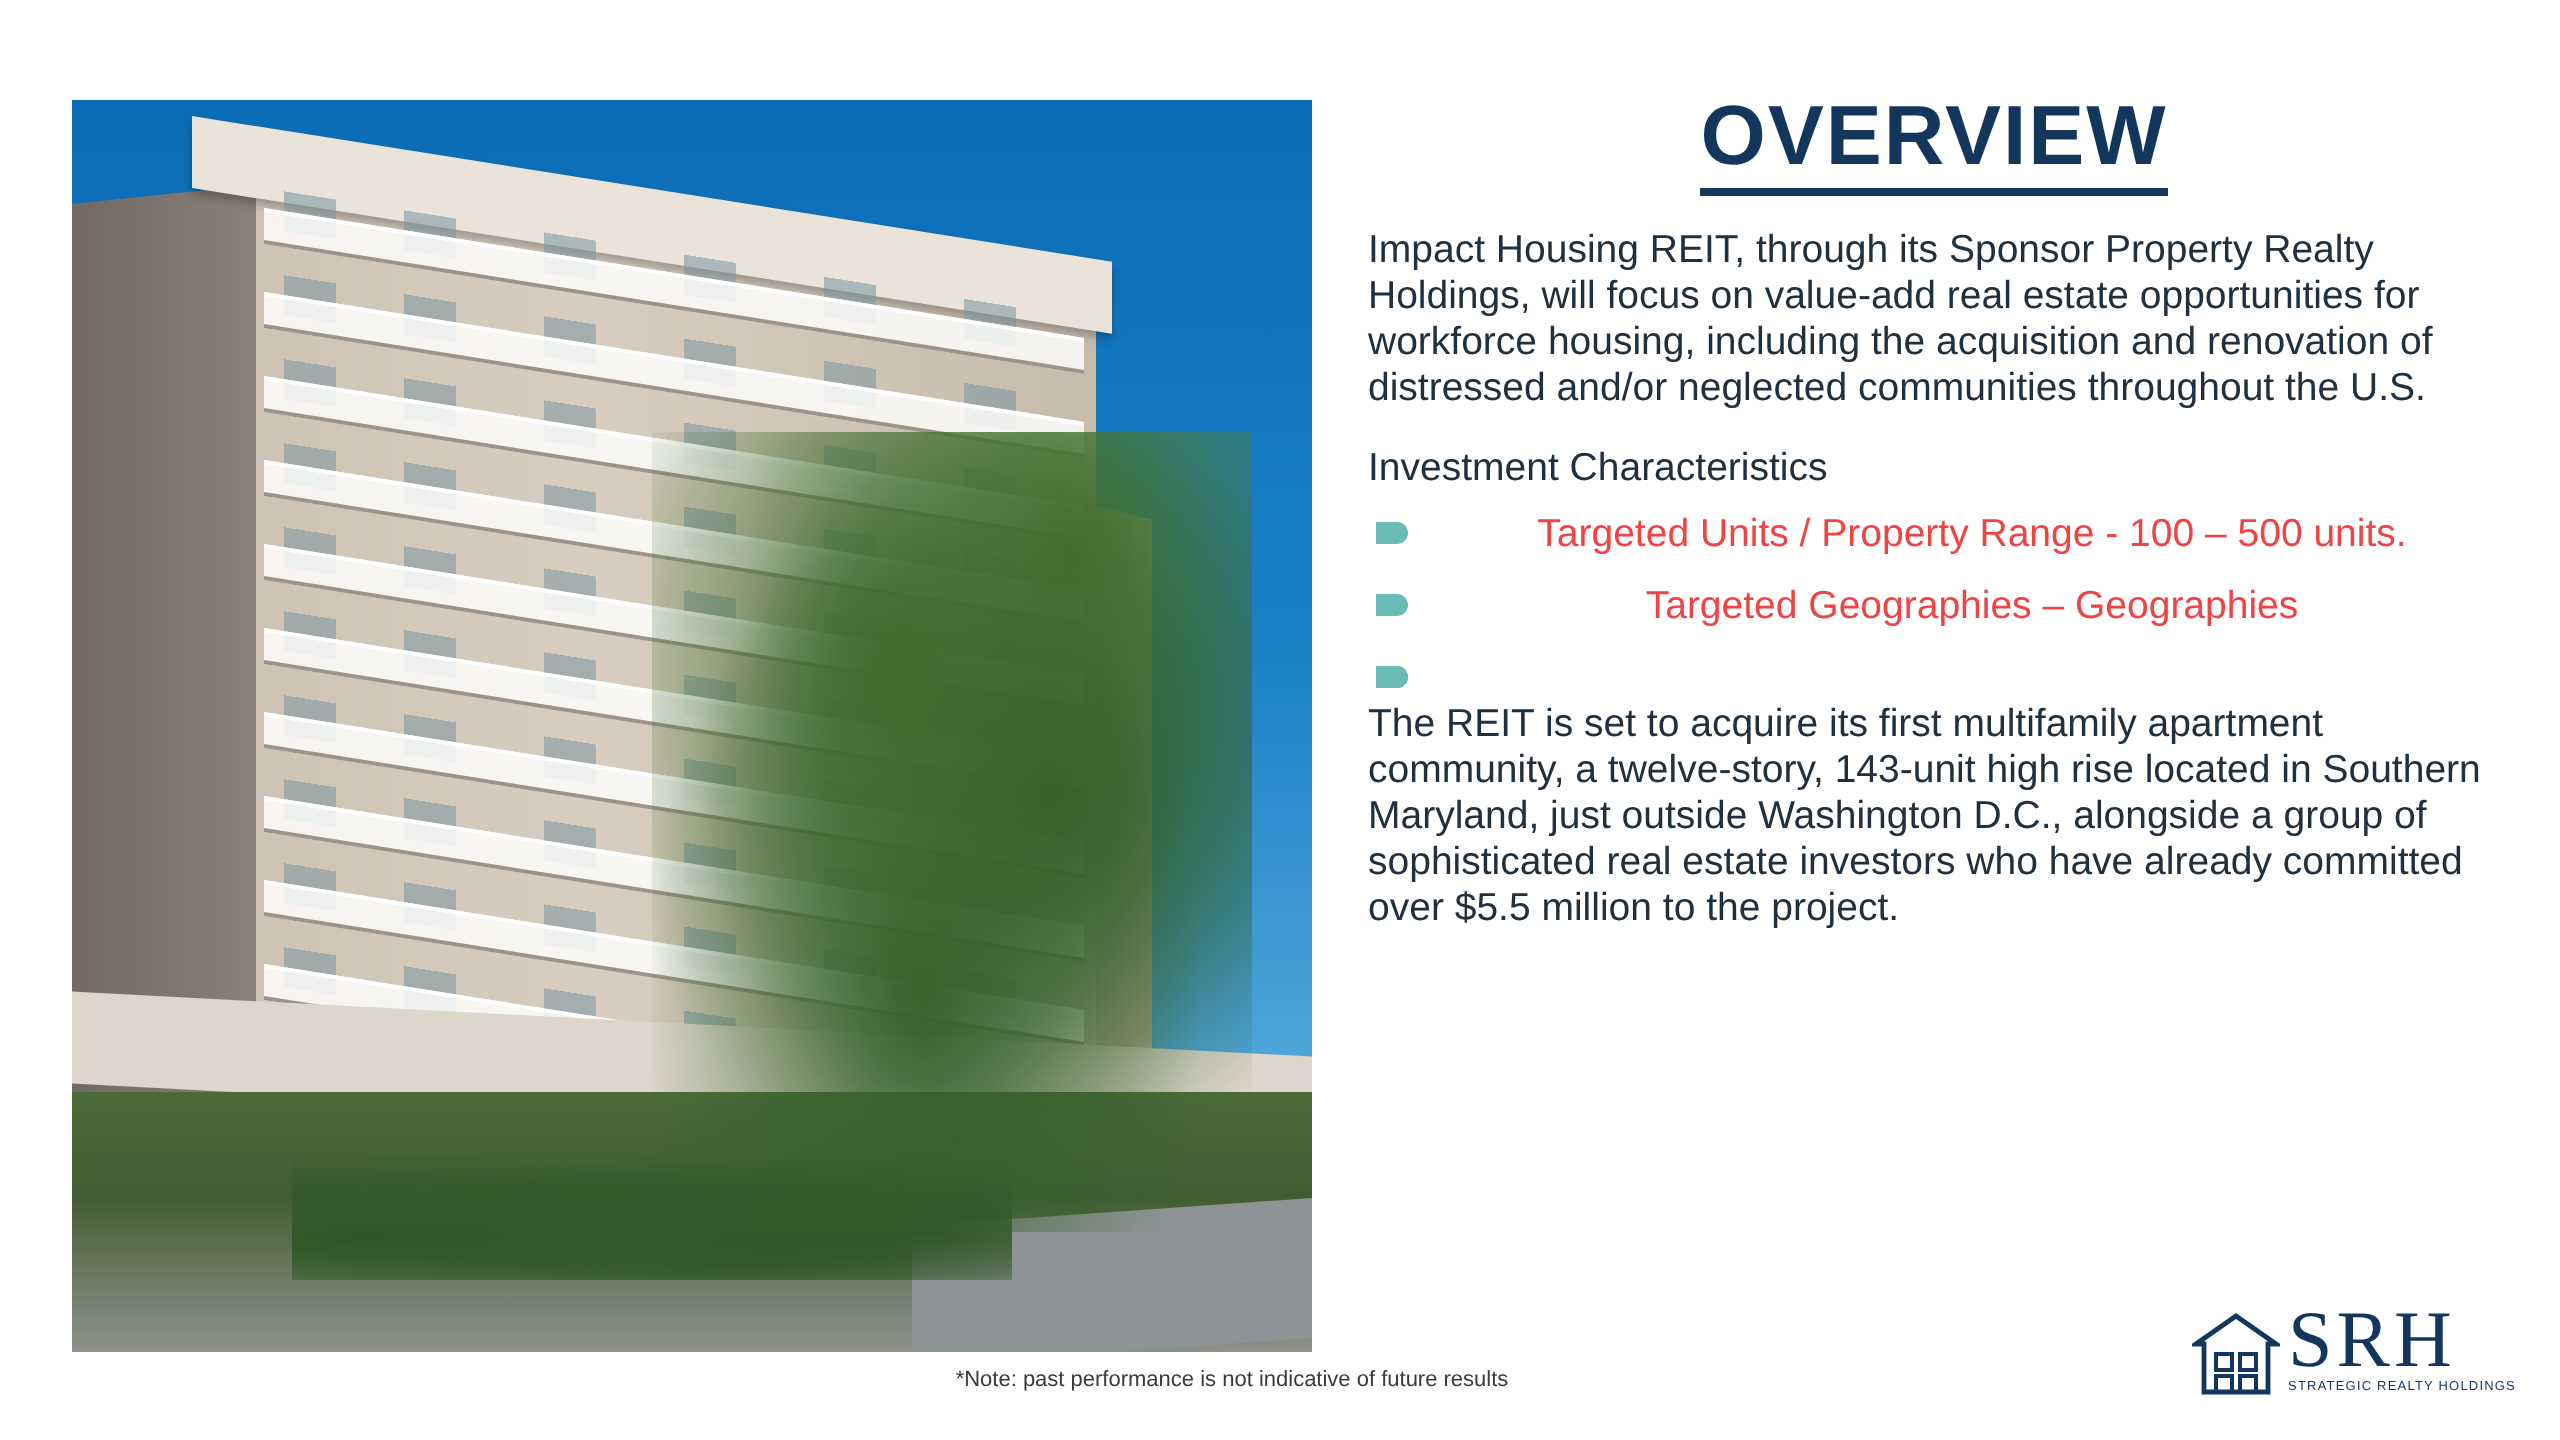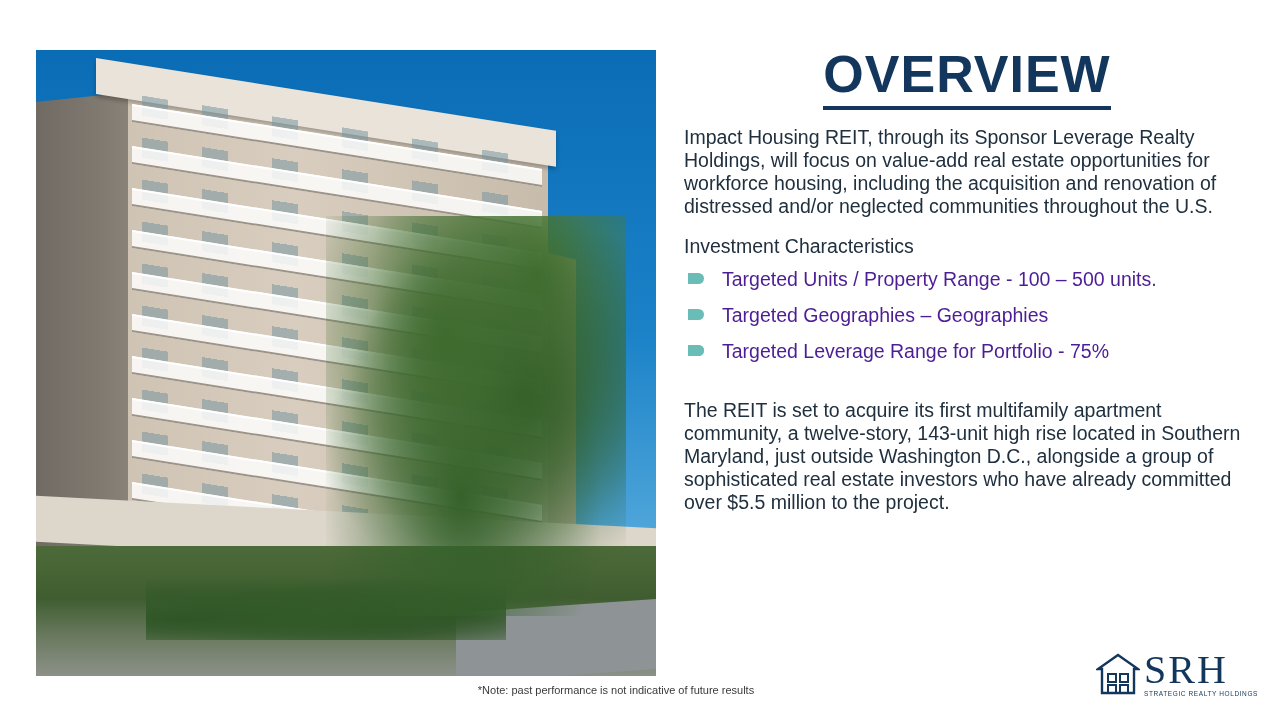--- a/index.html
+++ b/index.html
@@ -164,21 +164,21 @@
 
   
   .content {
     position: absolute;
     left: 684px;
     top: 44px;
     width: 566px;
   }
   .title {
     text-align: center;
-    font-size: 52px;
+    font-size: 42px;
     font-weight: bold;
     color: #12365c;
     letter-spacing: 1px;
     display: block;
     margin: 0 0 16px 0;
     padding-bottom: 2px;
   }
   .title-wrap {
     text-align: center;
   }
@@ -198,24 +198,25 @@
     margin: 17px 0 10px 0;
   }
   ul.bullets {
     list-style: none;
     margin: 0 0 0 0;
     padding: 0;
   }
   ul.bullets li {
     position: relative;
     font-size: 19.5px;
-    color: #4c1d95;
+    color: #ef4444;
     padding-left: 38px;
     margin-bottom: 13px;
     line-height: 23px;
+    text-align: center;
   }
   .bullet-marker {
     position: absolute;
     left: 4px;
     top: 5px;
     width: 16px;
     height: 11px;
     background: #69bdb6;
     border-radius: 0 7px 7px 0;
   }
@@ -234,21 +235,21 @@
     width: 1160px;
     text-align: center;
     font-size: 11px;
     color: #3a3a3a;
   }
   .logo {
     position: absolute;
     right: 22px;
     top: 650px;
     display: flex;
-    align-items: center;
+    align-items: flex-end;
     gap: 4px;
   }
   .logo-mark {
     width: 44px;
     height: 42px;
     position: relative;
   }
   .logo-text {
     display: flex;
     flex-direction: column;
@@ -306,39 +307,38 @@
     <div class="shrubs"></div>
     <div class="tree"></div>
   </div>
 
   <div class="content">
 
     <div class="title-wrap">
       <span class="title title-underline">OVERVIEW</span>
     </div>
 
-    <p class="body">Impact Housing REIT, through its Sponsor Leverage Realty Holdings, will focus on value-add real estate opportunities for workforce housing, including the acquisition and renovation of distressed and/or neglected communities throughout the U.S.</p>
+    <p class="body">Impact Housing REIT, through its Sponsor Property Realty Holdings, will focus on value-add real estate opportunities for workforce housing, including the acquisition and renovation of distressed and/or neglected communities throughout the U.S.</p>
 
     <p class="subhead">Investment Characteristics</p>
 
     <ul class="bullets">
       <li>
         <span class="bullet-marker"></span>
         <span>Targeted Units / Property Range - 100 – 500 units.</span>
       </li>
       <li>
         <span class="bullet-marker"></span>
         <span>Targeted Geographies – Geographies</span>
       </li>
       <li>
         <span class="bullet-marker"></span>
       </li>
       <li>
         <span class="bullet-marker"></span>
-        <span>Targeted Leverage Range for Portfolio - 75%</span>
       </li>
     </ul>
 
     <p class="closing">The REIT is set to acquire its first multifamily apartment community, a twelve-story, 143-unit high rise located in Southern Maryland, just outside Washington D.C., alongside a group of sophisticated real estate investors who have already committed over $5.5 million to the project.</p>
   </div>
 
   <div class="footnote">*Note: past performance is not indicative of future results</div>
 
   <div class="logo">
     <div class="logo-mark">

